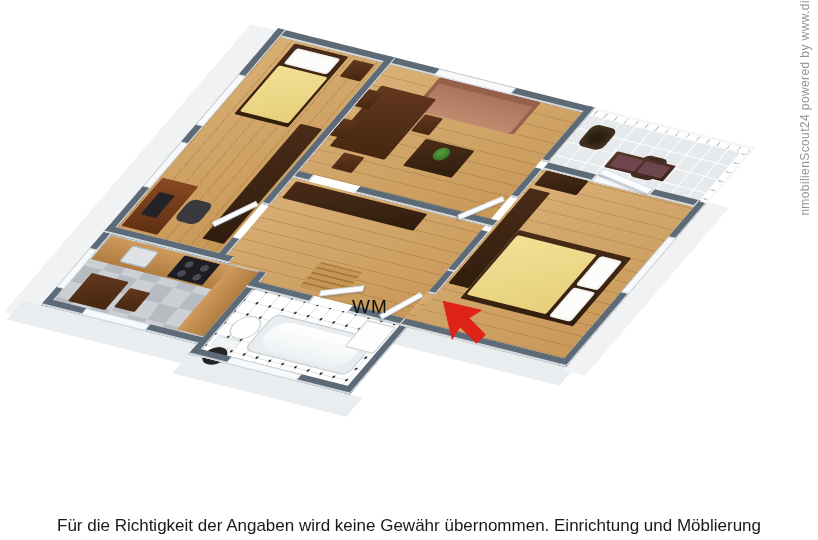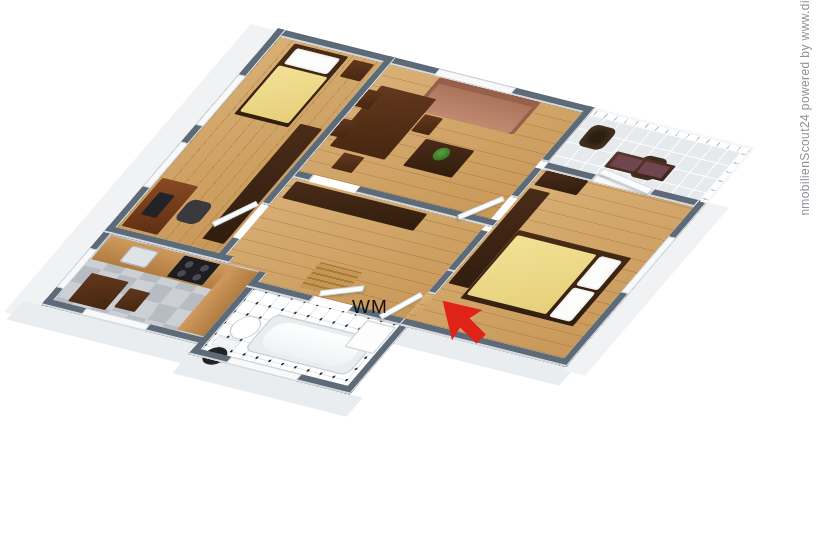--- a/index.html
+++ b/index.html
@@ -166,13 +166,14 @@
   <div class="overlay" id="wm-label" style="left:352px;top:296px;">WM</div>
 
   <svg class="overlay" style="left:438px;top:296px;" width="56" height="56" viewBox="0 0 48 48">
     <polygon points="4,4 38,12 27,19 41,33 33,41 19,27 12,38" fill="#e02318"></polygon>
   </svg>
 
   <div class="overlay" id="watermark">
     <span>ImmobilienScout24 powered by www.di</span>
   </div>
 
+  <div class="overlay" id="disclaimer">Für die Richtigkeit der Angaben wird keine Gewähr übernommen. Einrichtung und Möblierung</div>
 </div>
 
 </body></html>

